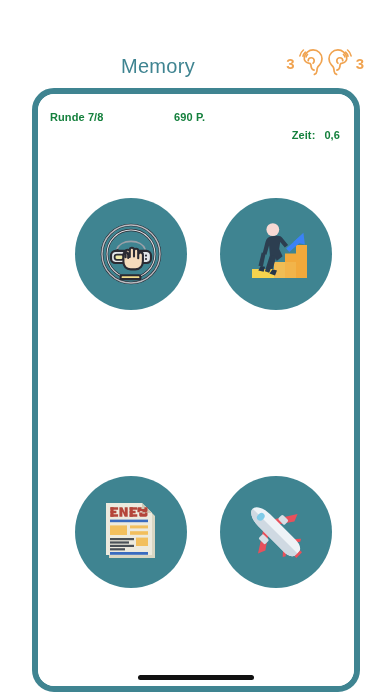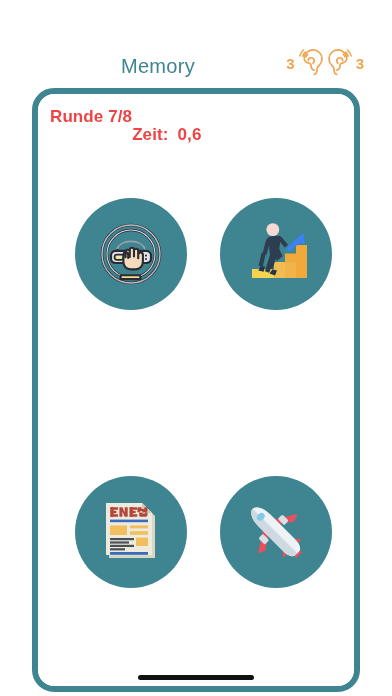--- a/index.html
+++ b/index.html
@@ -86,24 +86,25 @@
   
   .status-row {
     position: absolute;
     left: 0;
     top: 10px;
     width: 100%;
     height: 26px;
     display: flex;
     align-items: center;
     padding: 0 14px 0 12px;
-    color: #ef4444;
-    font-size: 17px;
+    color: #15803d;
+    font-size: 11px;
     font-weight: 700;
     letter-spacing: 0.1px;
+    justify-content: flex-end;
   }
 
   .status-round  { flex: 0 0 auto; }
   .status-points { flex: 1 1 auto; text-align: center; padding-right: 16px; }
   .status-time-wrap {
     flex: 0 0 auto;
     display: flex;
     align-items: baseline;
     gap: 9px;
     margin-top: 36px;
@@ -181,20 +182,21 @@
     </span>
 
     <span class="lives-num">3</span>
   </div>
 
   <div class="board-frame">
     <div class="board-inner">
 
       <div class="status-row">
         <span class="status-round">Runde 7/8</span>
+        <span class="status-points">690 P.</span>
         <span class="status-time-wrap">
           <span>Zeit:</span>
           <span>0,6</span>
         </span>
       </div>
 
       <div class="grid">
 
         <div class="tile r0 c0">
           <span>

